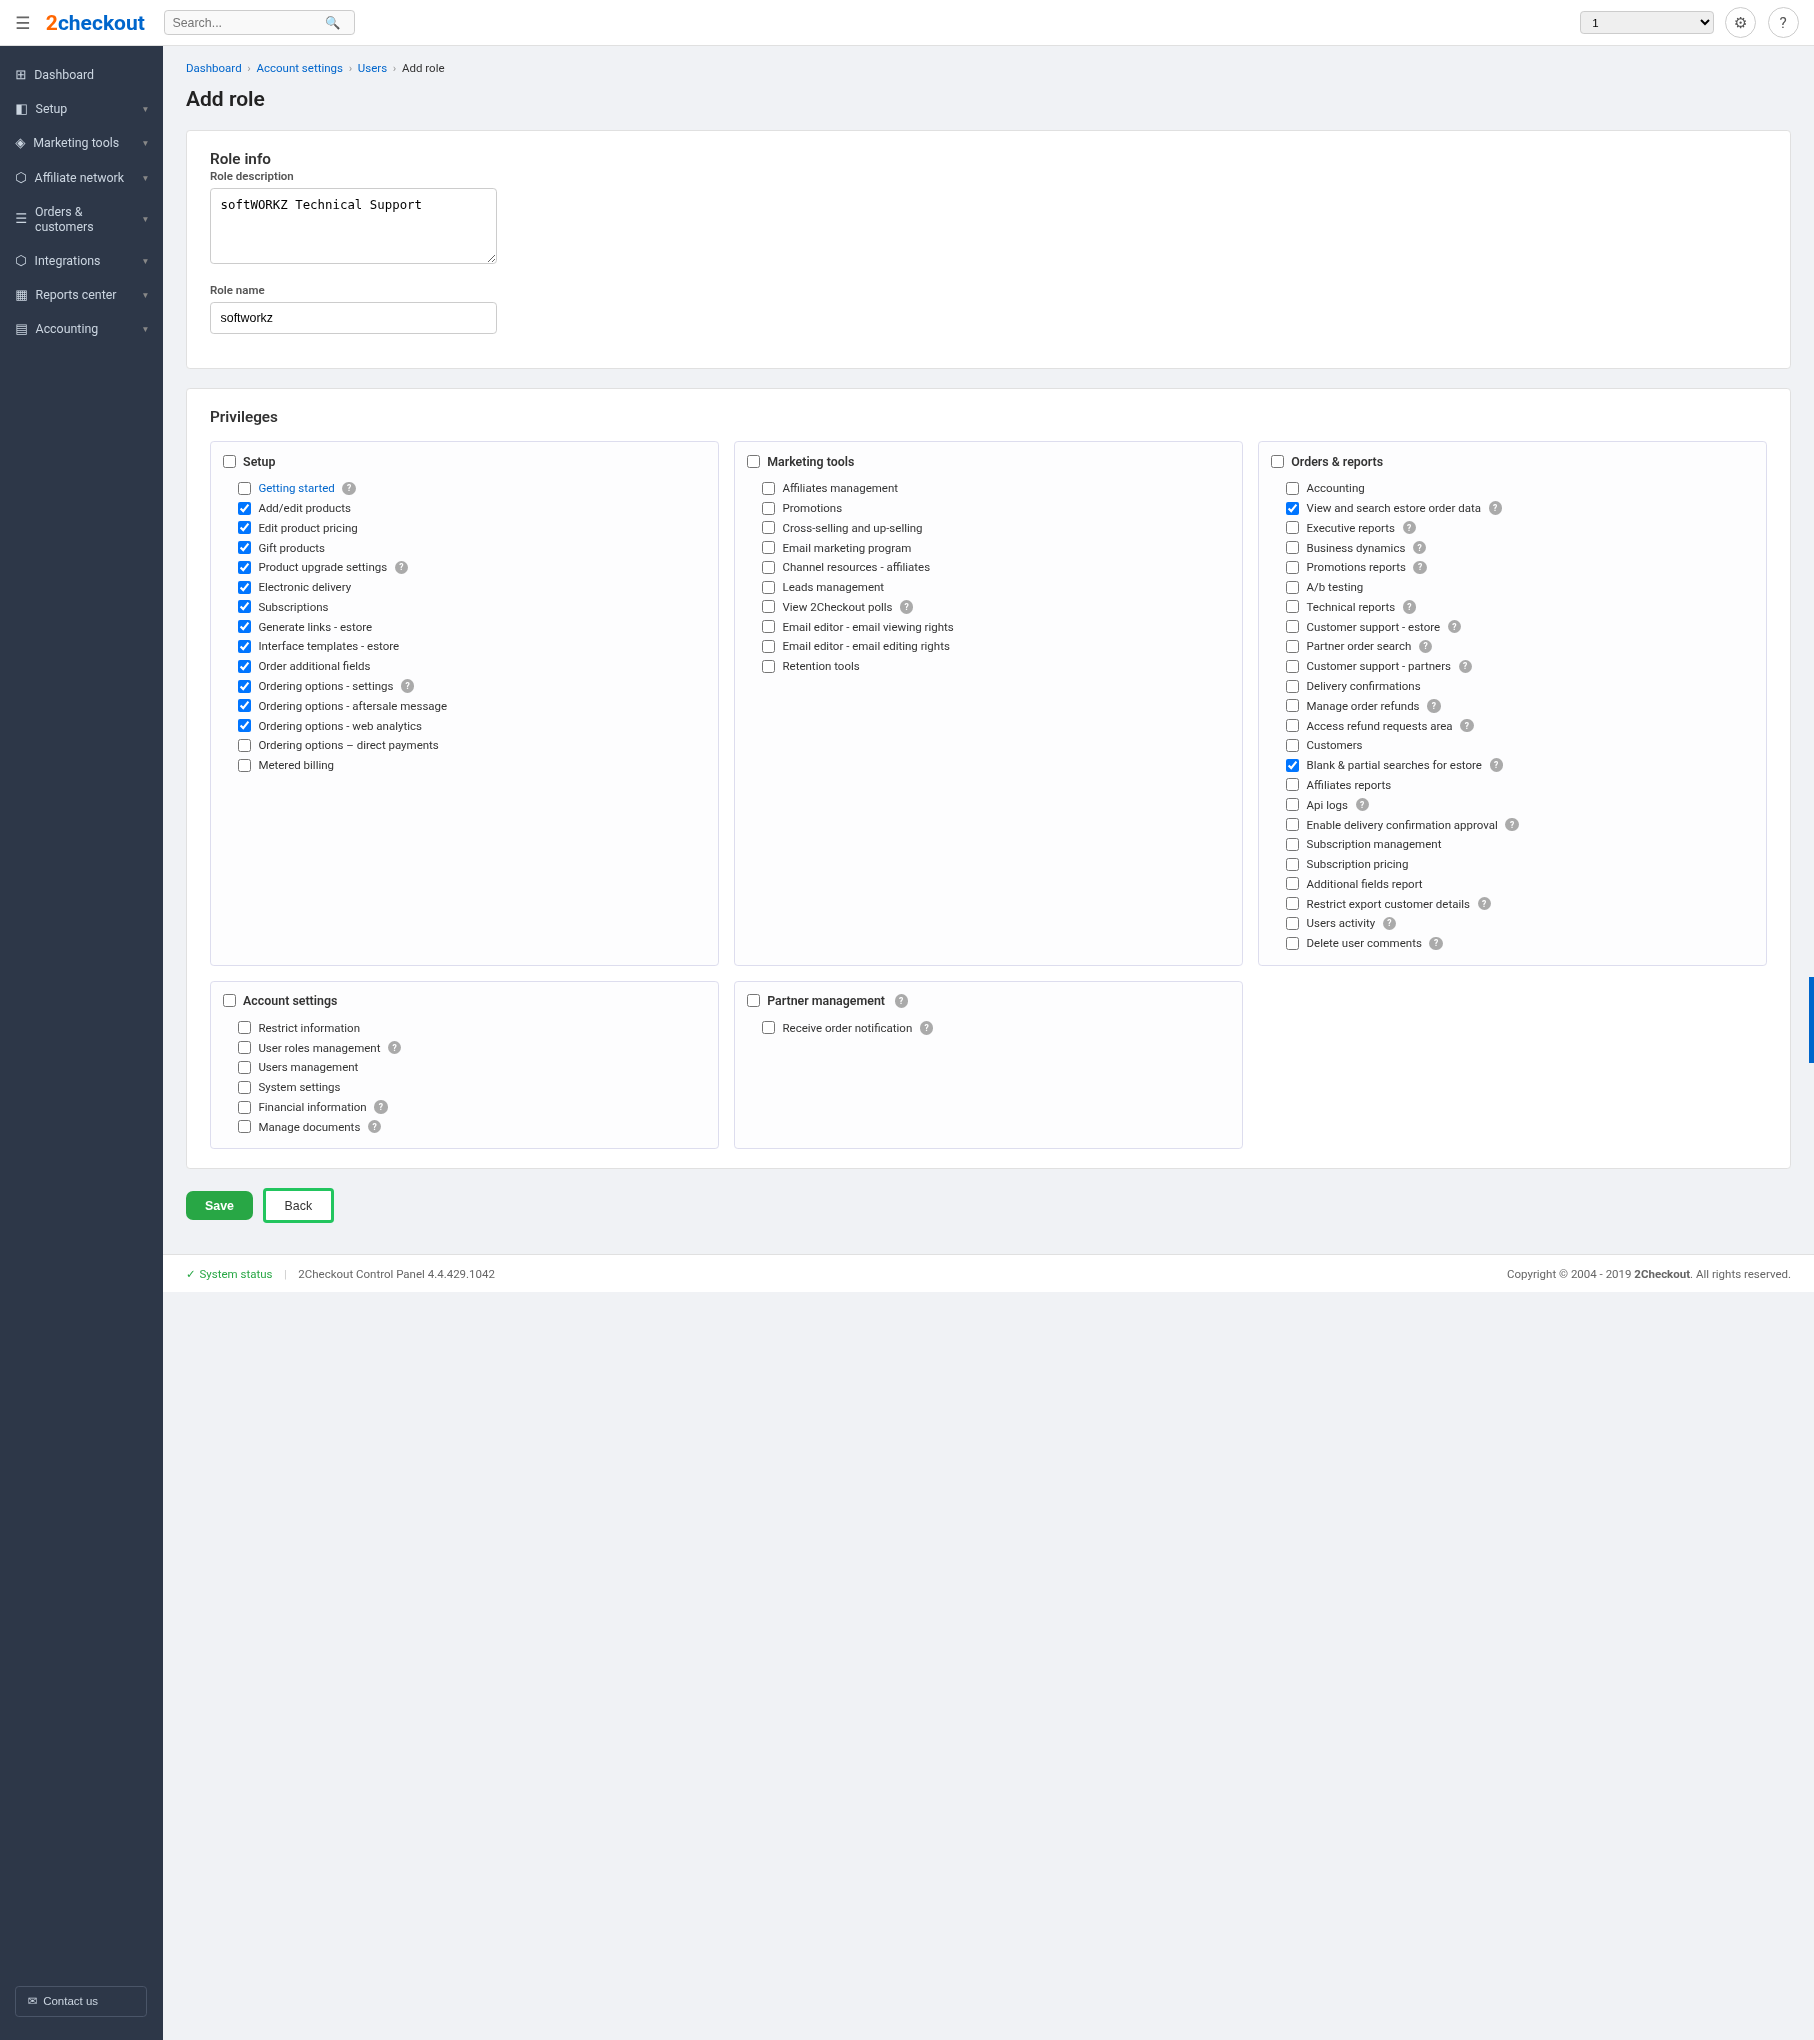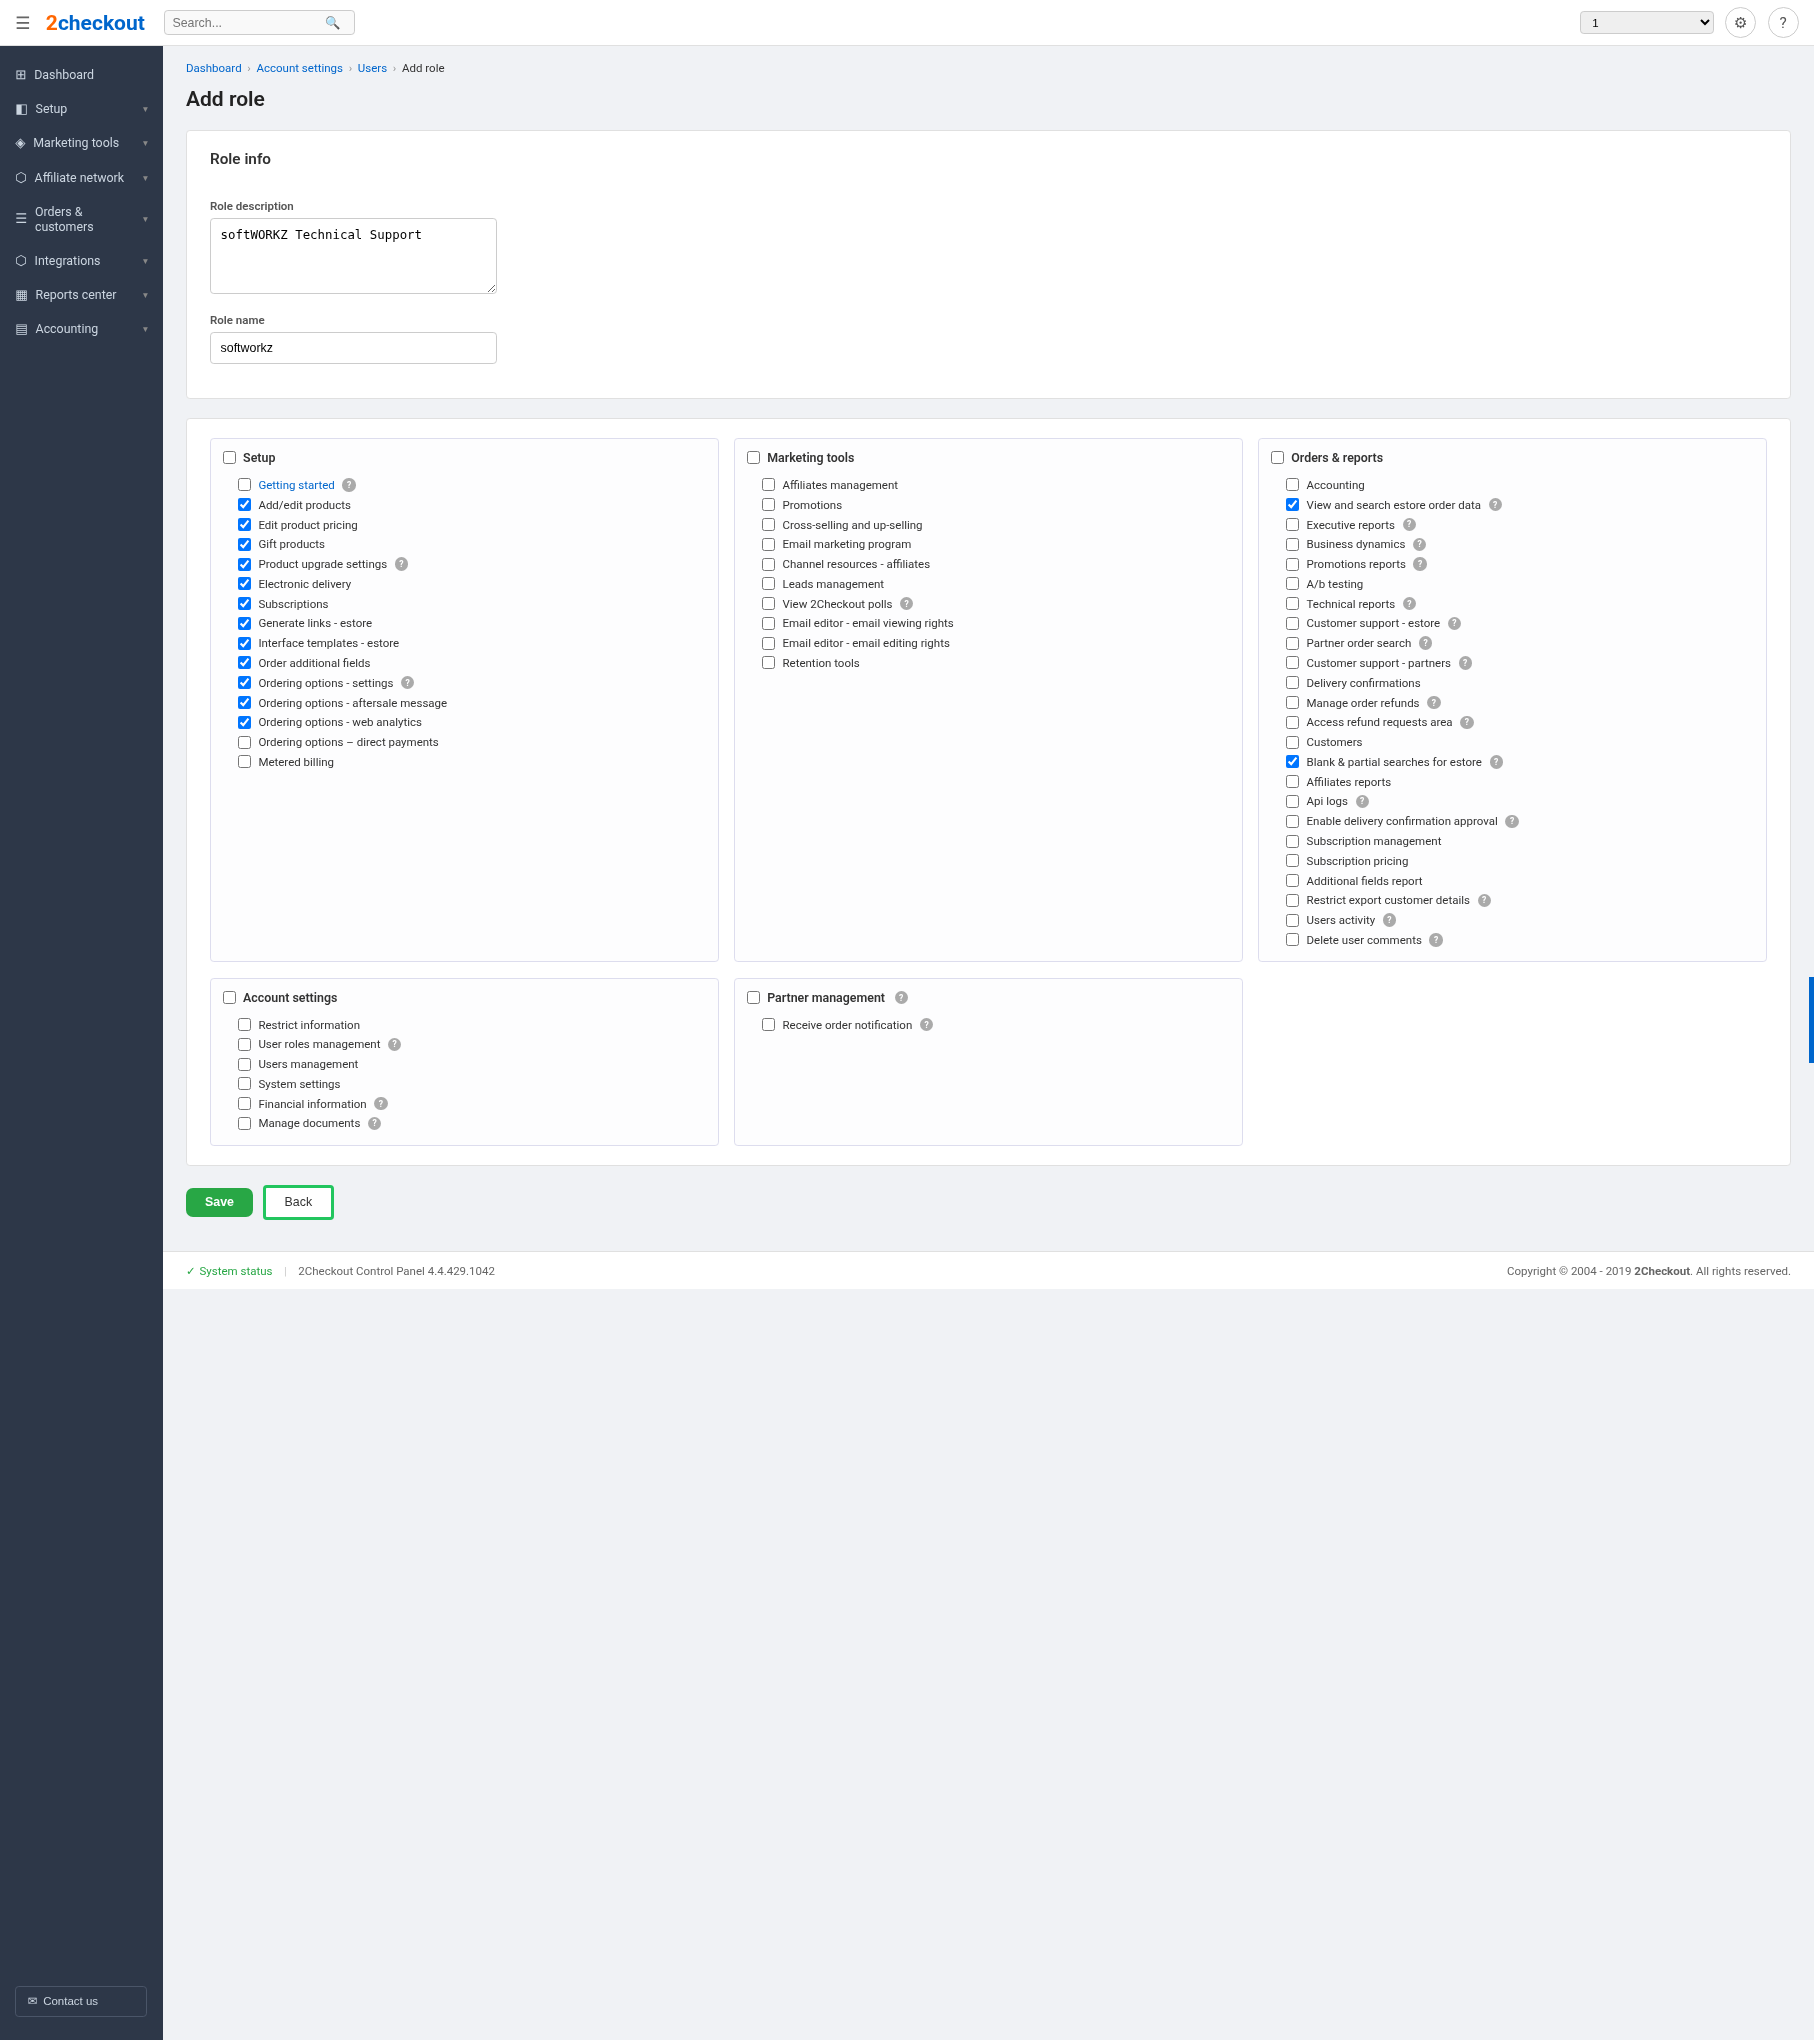--- a/index.html
+++ b/index.html
@@ -95,21 +95,21 @@
 
     
     .card {
       background: #fff;
       border: 1px solid #e0e0e0;
       border-radius: 3.8px;
       margin-bottom: 19px;
       padding: 19px 23px;
     }
 
-    .section-title { font-size: 15.3px; font-weight: 600; color: #333; margin-bottom: 31px; }
+    .section-title { font-size: 15.3px; font-weight: 600; color: #333; margin-bottom: 1px; }
 
     .form-group { margin-bottom: 15.3px; }
     .form-label { font-size: 11.5px; font-weight: 600; color: #555; margin-bottom: 5.7px; display: block; }
     .form-input {
       width: 287px; padding: 7.6px 9.6px;
       border: 1px solid #ccc; border-radius: 3.8px;
       font-size: 12.4px; outline: none;
     }
     .form-textarea {
       width: 287px; height: 76px; padding: 7.6px 9.6px;
@@ -310,20 +310,21 @@
         <label class="form-label">Role description</label>
         <textarea class="form-textarea" style="">softWORKZ Technical Support</textarea>
       </div>
       <div class="form-group">
         <label class="form-label">Role name</label>
         <input class="form-input" type="text" value="softworkz" style="">
       </div>
     </div>
 
     <div class="privileges-card">
+      <div class="privileges-title">Privileges</div>
 
       <div class="privileges-grid">
 
         <div class="priv-box">
           <div class="priv-box-header">
             <input type="checkbox" style="">
             <span>Setup</span>
           </div>
           <div class="priv-item">
             <input type="checkbox" style="">

